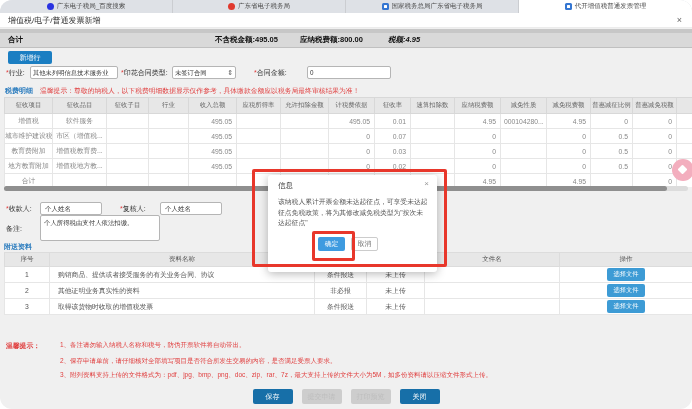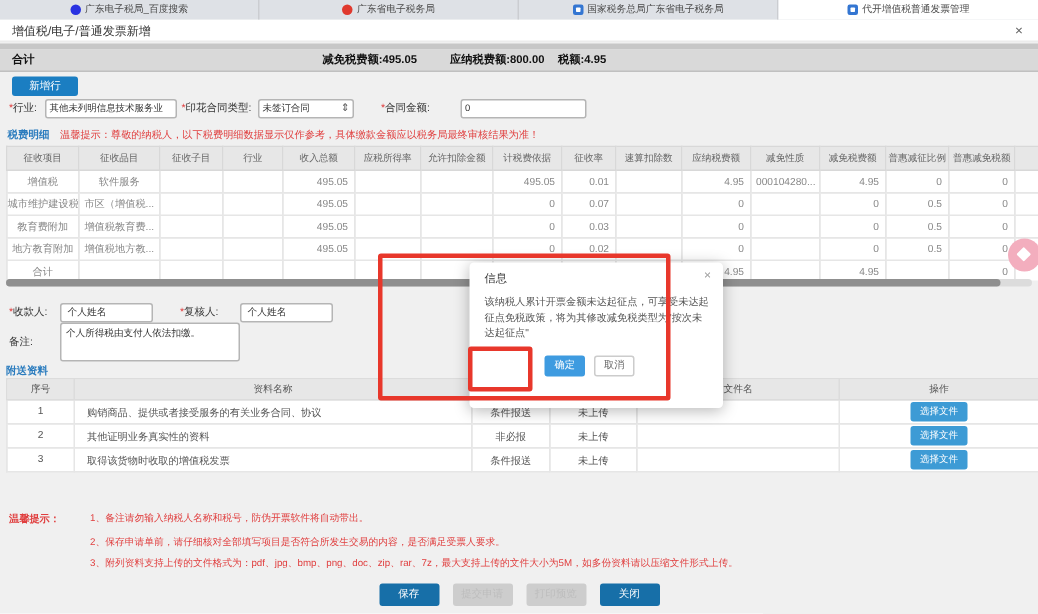--- a/index.html
+++ b/index.html
@@ -1,38 +1,38 @@
 <!DOCTYPE html>
 <html><head>
 <meta charset="utf-8">
 <style>
   html,body{margin:0;padding:0;}
   body{font-family:"Liberation Sans",sans-serif;background:#fff;}
-  .screen{position:relative;width:692px;height:409px;overflow:hidden;background:#f0f0f0;}
+  .screen{position:relative;width:692px;height:409px;overflow:hidden;background:#f0f0f0;border-radius:12px;}
 
   
   .tabbar{position:absolute;top:0;left:0;right:0;height:13px;background:#dee1e6;display:flex;z-index:5;}
   .tab{width:173px;display:flex;align-items:center;justify-content:center;gap:3px;font-size:6.5px;color:#4a4a4a;border-right:1px solid #cbcdd1;box-sizing:border-box;cursor:pointer;overflow:hidden;white-space:nowrap;}
   .tab.active{background:#fff;border-right:none;}
   .fav{width:7px;height:7px;flex:0 0 7px;display:inline-block;}
   .fav-baidu{background:#2932e1;border-radius:50%;}
   .fav-red{background:#e0392e;border-radius:50%;}
   .fav-blue{background:#3476d2;border-radius:1.5px;position:relative;}
   .fav-blue::after{content:"";position:absolute;left:2px;top:2px;width:3px;height:3px;background:#fff;border-radius:0.5px;}
 
   
   .titlebar{position:absolute;top:13px;left:0;right:0;height:15px;background:#fff;font-size:8px;color:#333;line-height:15px;padding-left:8px;border-bottom:1px solid #ececec;box-sizing:border-box;}
   .close-x{position:absolute;right:10px;top:0;color:#666;font-size:9px;line-height:15px;cursor:pointer;}
 
   .graystrip{position:absolute;top:29px;left:0;right:0;height:4px;background:#c7c7c7;}
   .totalsrow{position:absolute;top:33px;left:0;right:0;height:14px;background:#d9d9d9;border-bottom:1px solid #c0c0c0;font-size:7.5px;line-height:14px;color:#111;font-weight:bold;}
   .totalsrow .t-label{position:absolute;left:8px;}
   .t-item1{position:absolute;left:215px;}
   .t-item2{position:absolute;left:300px;}
-  .t-item3{position:absolute;left:372px;}
+  .t-item3{position:absolute;left:388px;font-style:italic;}
 
   .addrow-btn{position:absolute;left:8px;top:51px;width:44px;height:13px;background:#1b7ec2;color:#fff;font-size:7px;text-align:center;line-height:13px;border-radius:2px;cursor:pointer;}
 
   
   .f-label{position:absolute;top:66px;font-size:7px;color:#333;line-height:13px;white-space:nowrap;}
   .req{color:#e03e3e;}
   .f-input{position:absolute;top:66px;height:13px;background:#fff;border:1px solid #b5b5b5;font-size:6.3px;line-height:11px;color:#333;padding:0 2px;box-sizing:border-box;border-radius:2px;overflow:hidden;white-space:nowrap;}
   .f-select{display:flex;align-items:center;justify-content:space-between;}
   .sel-arrows{color:#555;font-size:7px;}
 
@@ -76,21 +76,21 @@
   .footbar{position:absolute;left:0;right:0;top:389px;height:15px;display:flex;justify-content:center;gap:9px;}
   .fbtn{width:40px;height:15px;font-size:7px;line-height:15px;text-align:center;border-radius:2px;}
   .fbtn.primary{background:#176fa8;color:#fff;cursor:pointer;}
   .fbtn.disabled{background:#cdcdcd;color:#bdbdbd;}
 
   
   .float-widget{position:absolute;left:672px;top:159px;width:22px;height:22px;border-radius:50%;background:#f3aebe;z-index:30;cursor:pointer;}
   .float-widget .glyph{position:absolute;left:7px;top:7px;width:7px;height:7px;background:#fff;transform:rotate(45deg);border-radius:1px;}
 
   
-  .modal{position:absolute;left:268px;top:175px;width:169px;height:97px;background:#fff;border-radius:3px;box-shadow:0 2px 10px rgba(0,0,0,.28);z-index:40;margin-left:45px;}
+  .modal{position:absolute;left:268px;top:175px;width:169px;height:97px;background:#fff;border-radius:3px;box-shadow:0 2px 10px rgba(0,0,0,.28);z-index:40;}
   .modal-title{position:absolute;left:10px;top:6px;font-size:7.5px;color:#333;}
   .modal-close{position:absolute;right:8px;top:4px;font-size:8px;color:#999;cursor:pointer;}
   .modal-msg{position:absolute;left:10px;top:22px;width:150px;font-size:6.8px;line-height:10.5px;color:#555;}
   .modal-confirm{position:absolute;left:50px;top:62px;width:27px;height:14px;background:#3e9be0;color:#fff;font-size:6.8px;border-radius:2px;text-align:center;line-height:14px;cursor:pointer;}
   .modal-cancel{position:absolute;left:83px;top:62px;width:27px;height:14px;background:#fff;color:#666;font-size:6.8px;border:1px solid #ccc;border-radius:2px;text-align:center;line-height:12px;box-sizing:border-box;cursor:pointer;}
 
   
   .rect-outer{position:absolute;left:252px;top:169px;width:189px;height:92px;border:3px solid #e8372b;border-radius:2px;z-index:50;pointer-events:none;}
   .rect-inner{position:absolute;left:312px;top:231px;width:37px;height:24px;border:3px solid #e8372b;border-radius:2px;z-index:51;pointer-events:none;}
 </style>
@@ -120,21 +120,21 @@
 
   <div class="titlebar">
     <span>增值税/电子/普通发票新增</span>
     <span class="close-x">×</span>
   </div>
 
   <div class="graystrip"></div>
 
   <div class="totalsrow">
     <span class="t-label">合计</span>
-    <span class="t-item1"><span>减免税费额:</span><span>495.05</span></span>
+    <span class="t-item1"><span>不含税金额:</span><span>495.05</span></span>
     <span class="t-item2"><span>应纳税费额:</span><span>800.00</span></span>
     <span class="t-item3"><span>税额:</span><span>4.95</span></span>
   </div>
 
   <div class="addrow-btn">新增行</div>
 
   <span class="f-label" style="left:6px;"><span class="req">*</span><span>行业:</span></span>
   <div class="f-input" style="left:30px;width:88px;">其他未列明信息技术服务业</div>
   <span class="f-label" style="left:121px;"><span class="req">*</span><span>印花合同类型:</span></span>
   <div class="f-input f-select" style="left:172px;width:64px;">

